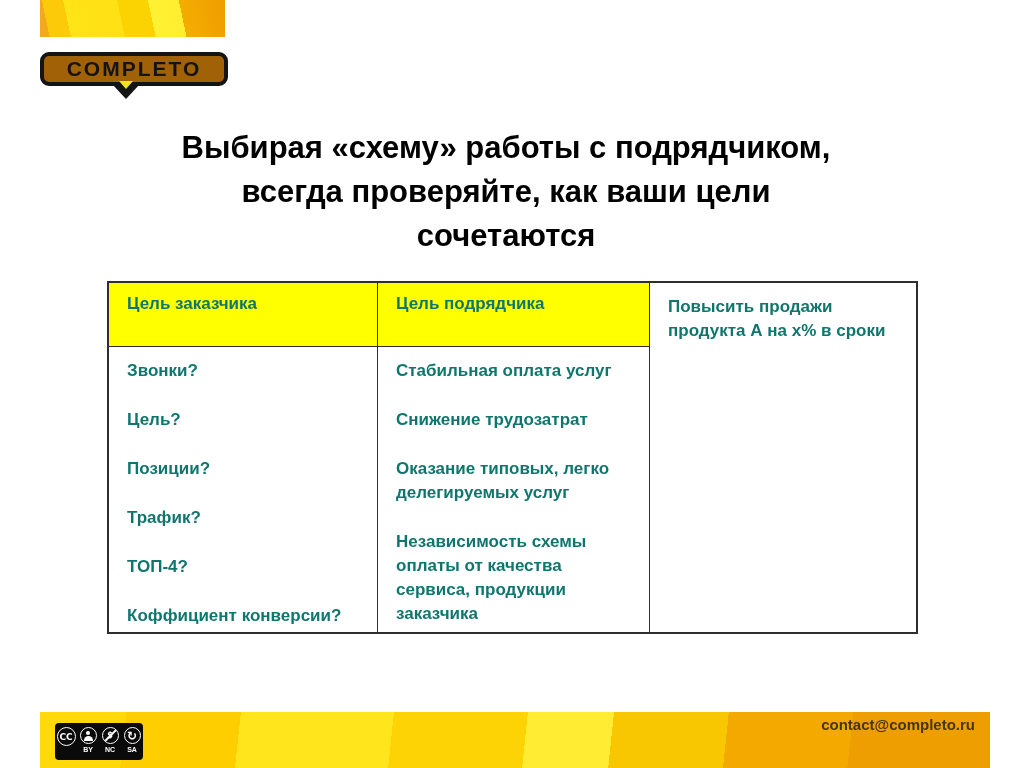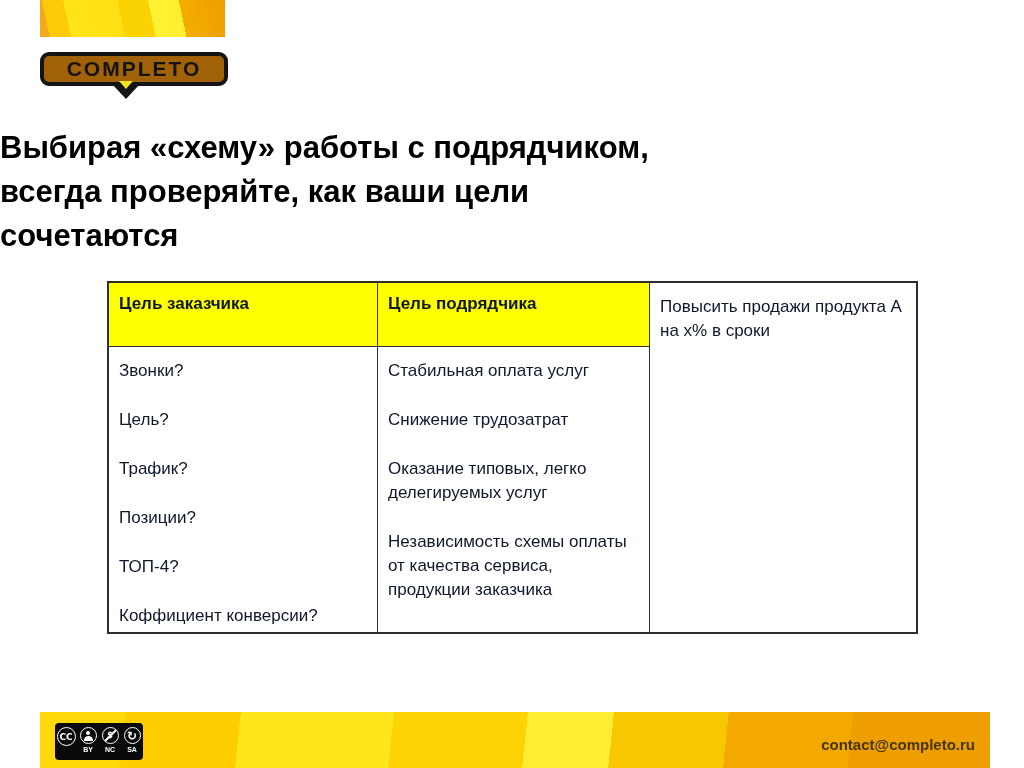--- a/index.html
+++ b/index.html
@@ -40,63 +40,64 @@
     position: absolute; left: 79px; top: 29px;
     width: 0; height: 0;
     border-left: 7px solid transparent;
     border-right: 7px solid transparent;
     border-top: 8px solid #f2e41c;
   }
 
   
   .slide-title {
     position: absolute; left: 0; right: 12px; top: 126px;
+    text-align: center;
     font-size: 31px; line-height: 44px; color: #000;
     white-space: pre-line;
   }
 
   
   .goals-table {
     position: absolute; left: 107px; top: 281px; width: 811px;
     border: 2px solid #2e2e2e;
     display: grid;
     grid-template-columns: 269px 272px 264px;
     grid-template-rows: 64px 285px;
     background: #ffffff;
   }
   .goals-table .cell {
     border-right: 1px solid #2e2e2e;
-    padding: 8px 12px 8px 10px;
-    font-size: 17px; line-height: 25px; color: #0f172a;
+    padding: 8px 12px 8px 18px;
+    font-size: 17px; line-height: 25px; color: #0f766e;
   }
   .goals-table .cell:nth-child(3n) { border-right: none; }
   .goals-table .head {
     background: #ffff00;
     font-weight: bold;
     border-bottom: 1px solid #2e2e2e;
   }
   .goals-table .body { padding-top: 12px; line-height: 24px; }
-  .goals-table .body p { margin: 0 0 25px 0; }
+  .goals-table .body p { margin: 0 0 25px 0; font-weight: bold; }
   .goals-table .body p:last-child { margin-bottom: 0; }
 
   
   .footer-band {
     position: absolute; left: 40px; top: 712px; width: 950px; height: 64px;
     background: linear-gradient(96deg,
       #ffd90a 0%, #ffd90a 9%,
       #fece00 9%, #fece00 21%,
       #ffe51c 21%, #ffe51c 37%,
       #fdd305 37%, #fdd305 51%,
       #ffec33 51%, #ffec33 60%,
       #f9c602 60%, #f9c602 72%,
       #f3a900 72%, #f3a900 85%,
       #ef9e00 85%, #ef9e00 100%);
   }
   .footer-contacts {
-    position: absolute; right: 15px; top: 22px;
+    position: absolute; right: 15px; top: 2px;
     font-size: 15px; line-height: 22px;
     color: #46360c; font-weight: bold;
   }
 
   
   .cc-badge {
     position: absolute; left: 15px; top: 11px;
     width: 88px; height: 37px;
     background: #0a0a0a; border-radius: 4px;
     display: flex; align-items: flex-start; justify-content: center;
@@ -139,22 +140,22 @@
   <div class="cell head">Цель заказчика</div>
   <div class="cell head">Цель подрядчика</div>
 
   <div class="cell body">
     <p>Повысить продажи продукта А на х% в сроки</p>
   </div>
 
   <div class="cell body">
     <p>Звонки?</p>
     <p>Цель?</p>
+    <p>Позиции?</p>
     <p>Трафик?</p>
-    <p>Позиции?</p>
     <p>ТОП-4?</p>
     <p>Коффициент конверсии?</p>
   </div>
 
   <div class="cell body">
     <p>Стабильная оплата услуг</p>
     <p>Снижение трудозатрат</p>
     <p>Оказание типовых, легко делегируемых услуг</p>
     <p>Независимость схемы оплаты от качества сервиса, продукции заказчика</p>
   </div>

